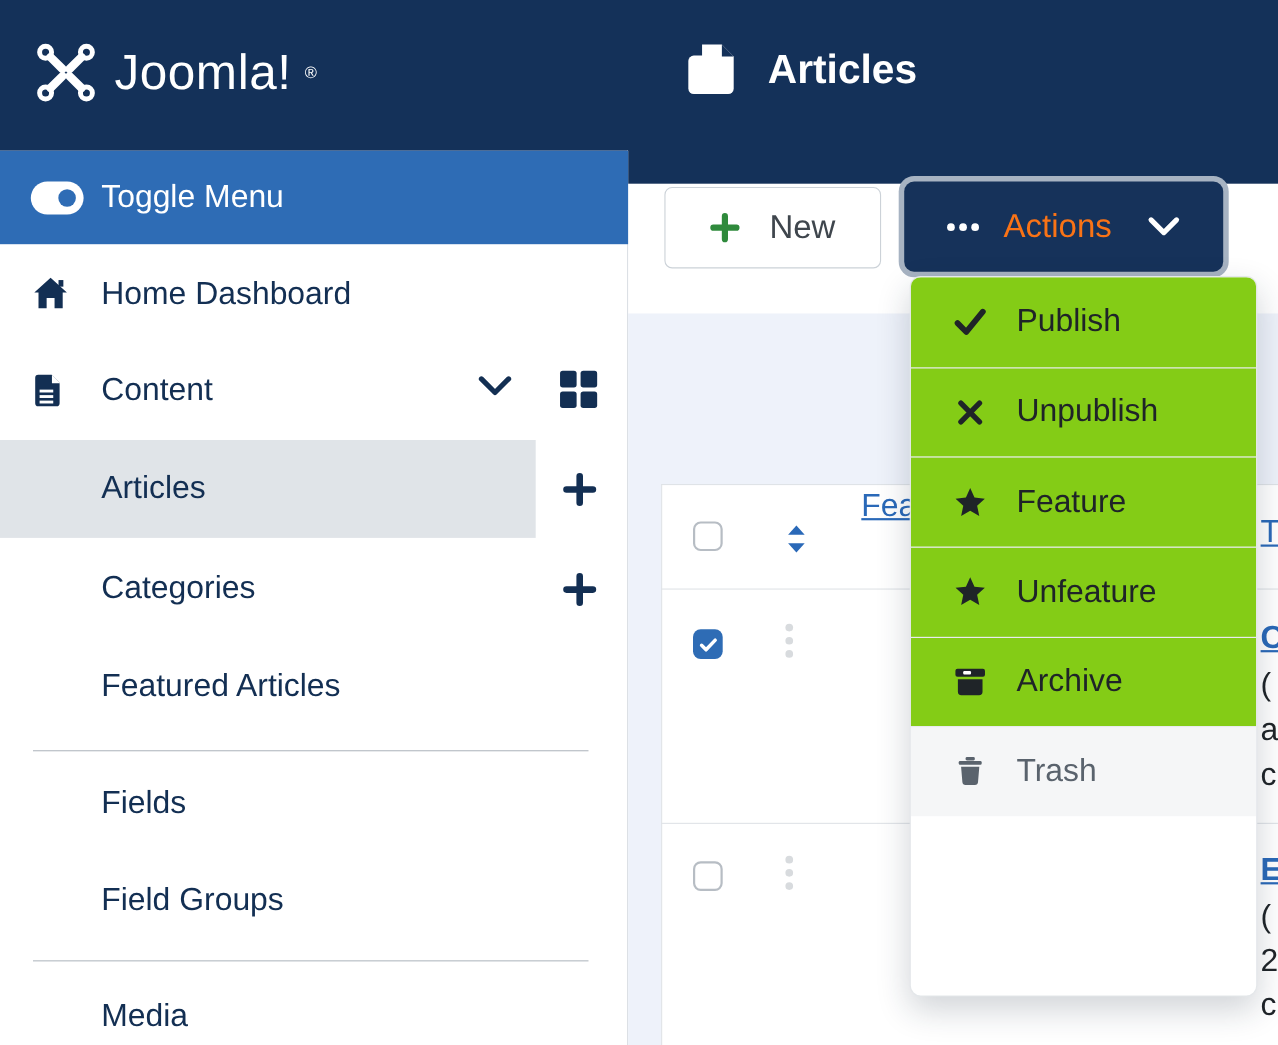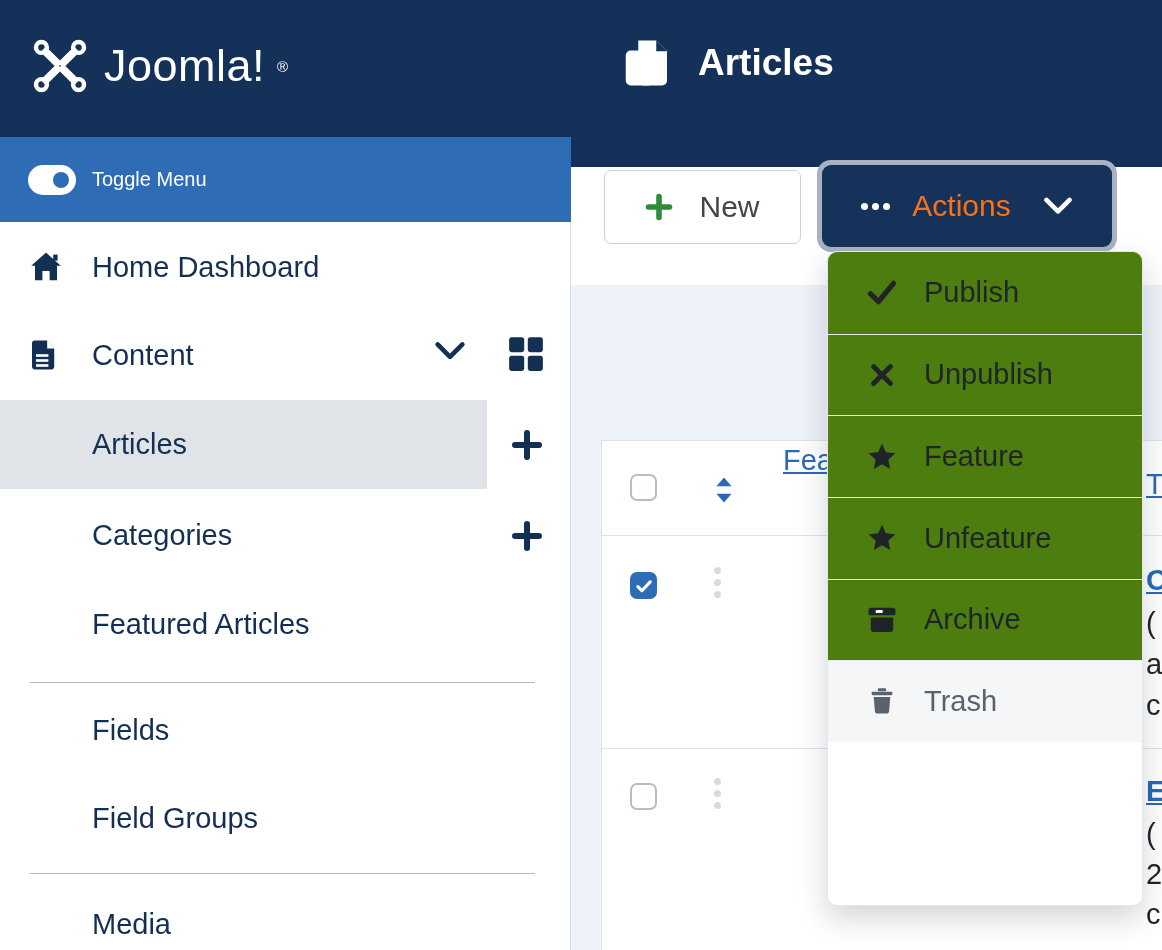--- a/index.html
+++ b/index.html
@@ -20,21 +20,21 @@
   .brand-text{font-size:45px;letter-spacing:.5px}
   .brand-reg{font-size:15px;vertical-align:super;line-height:1}
   .page-title{position:absolute;left:622px;top:38px;display:flex;align-items:center;gap:26px;color:#fff}
   .page-title-text{font-size:37px;font-weight:600}
 
   
   .sidebar{position:absolute;left:0;top:137px;width:571px;height:813px;background:#fff;border-right:1px solid #dce0e5}
   .toggle-row{position:absolute;left:0;top:0;width:571px;height:85px;background:var(--toggle_bg);color:#fff;display:flex;align-items:center;cursor:pointer}
   .toggle-pill{position:absolute;left:28px;top:28px;width:48px;height:30px;background:#fff;border-radius:15px}
   .toggle-dot{position:absolute;left:25px;top:7px;width:16px;height:16px;border-radius:50%;background:var(--toggle_bg)}
-  .toggle-label{margin-left:92px;font-size:20px}
+  .toggle-label{margin-left:92px;font-size:29px}
   .side-row{position:absolute;left:0;width:571px;height:88px;display:flex;align-items:center;cursor:pointer}
   .side-label{margin-left:92px;font-size:29px;color:var(--sidebar_ink)}
   .side-icon{position:absolute;left:28px;top:50%;transform:translateY(-50%);display:flex}
   .active-bar{position:absolute;left:0;top:263px;width:487px;height:89px;background:var(--active_item_bg)}
   .plus-btn{position:absolute;left:511px;width:32px;height:32px;display:flex;cursor:pointer}
   .chevron-sm{position:absolute;left:434px;top:203px;display:flex;cursor:pointer}
   .grid-btn{position:absolute;left:508px;top:199px;display:flex;cursor:pointer}
   .side-divider{position:absolute;left:30px;width:505px;height:1px;background:var(--divider)}
 
   
@@ -56,21 +56,21 @@
   .checkbox.checked{border:none;background:var(--check_blue);display:flex;align-items:center;justify-content:center}
   .sort-btn{position:absolute;left:711px;top:476px;display:flex;cursor:pointer}
   .col-link{position:absolute;font-size:29px;color:var(--link);text-decoration:underline;cursor:pointer;white-space:nowrap}
   .drag-dots{position:absolute;display:flex;flex-direction:column;gap:5px;cursor:grab}
   .drag-dots i{width:7px;height:7px;border-radius:50%;background:#d8dbde}
   .frag{position:absolute;left:1146px;font-size:29px;color:var(--menu_ink);white-space:nowrap}
   .frag.link{color:var(--link);font-weight:700;text-decoration:underline;cursor:pointer}
 
   
   .dropdown{position:absolute;left:827px;top:251px;width:316px;height:655px;background:#fff;border:1px solid #e4e7ea;border-radius:10px;box-shadow:0 12px 30px rgba(25,40,60,.20);display:grid;grid-template-rows:repeat(8,1fr);overflow:hidden}
-  .menu-item{display:flex;align-items:center;padding-left:38px;gap:26px;color:var(--menu_ink);cursor:pointer;background:#4d7c0f}
+  .menu-item{display:flex;align-items:center;padding-left:38px;gap:26px;color:var(--menu_ink);cursor:pointer;background:#84cc16}
   .menu-item + .menu-item{border-top:1px solid #e8ebee}
   .menu-item .mi-icon{width:32px;display:flex;justify-content:center}
   .menu-item .mi-label{font-size:29px}
   .menu-item.muted{background:var(--trash_bg);color:var(--muted_ink)}
   svg{display:block}
 </style>
 </head>
 <body>
 
 <header class="app-header">

